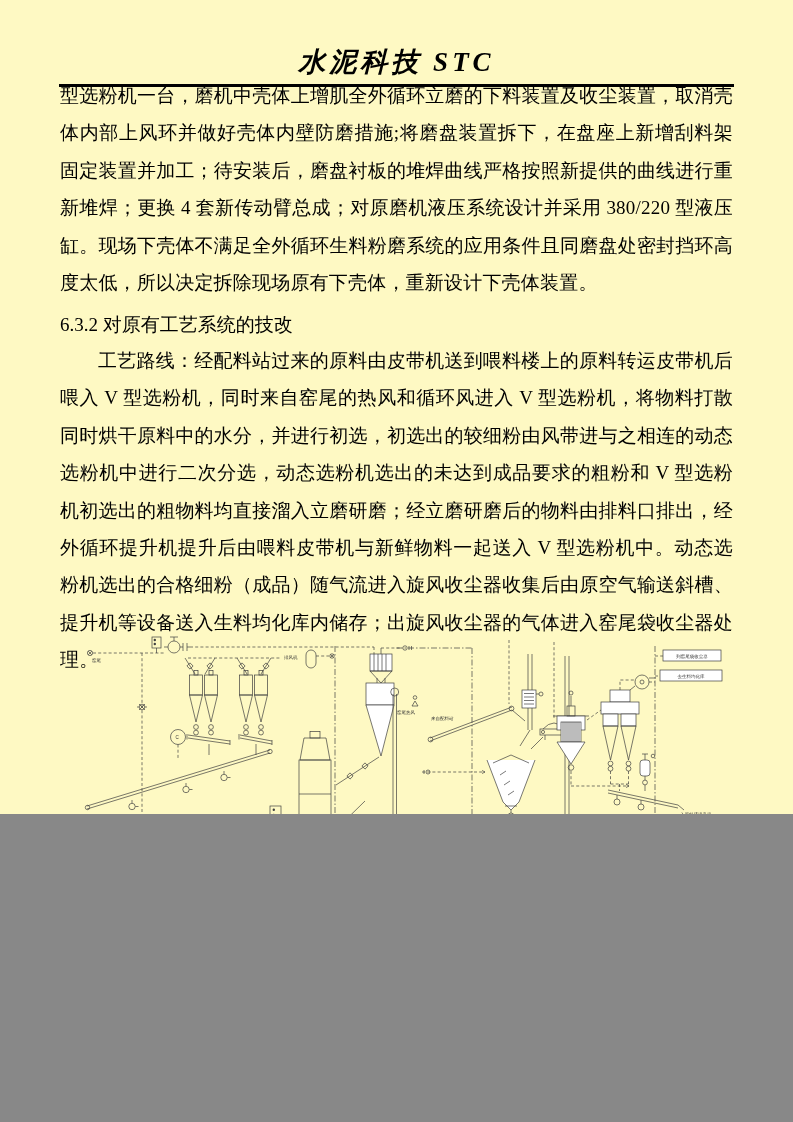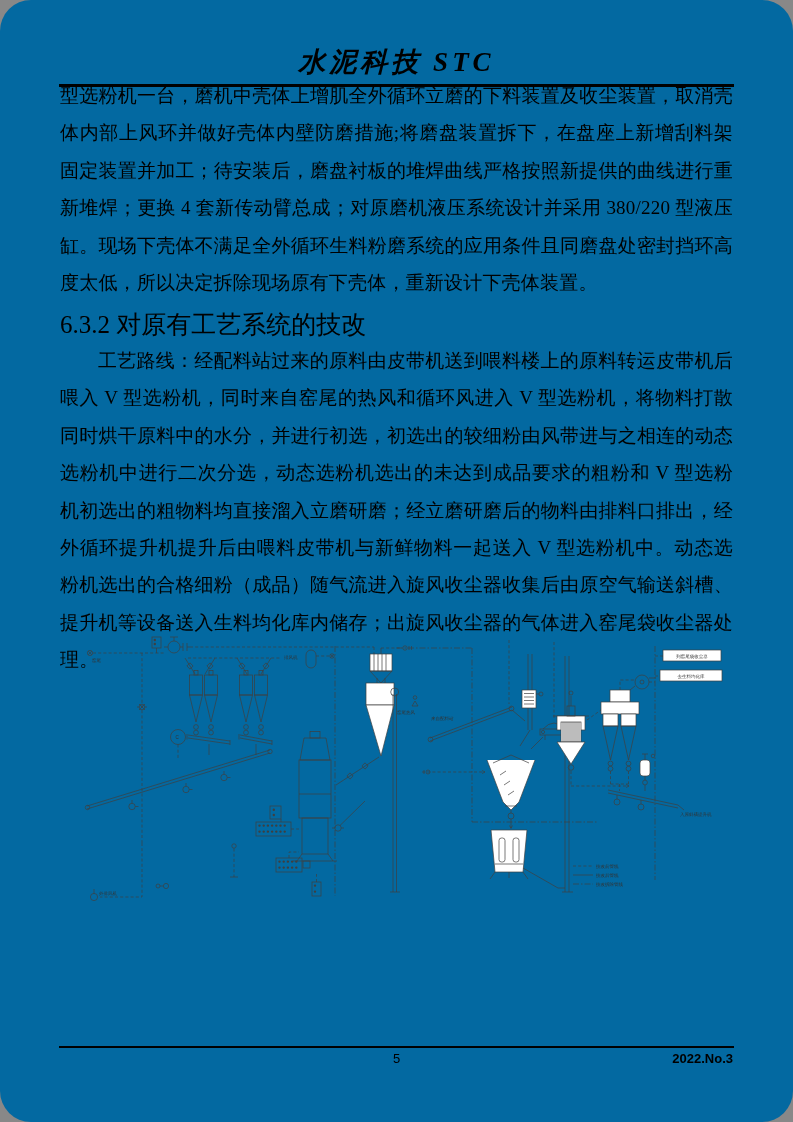--- a/index.html
+++ b/index.html
@@ -1,24 +1,24 @@
 <!DOCTYPE html>
 <html><head>
 <meta charset="utf-8">
 <style>
   html,body{margin:0;padding:0;background:#888;}
-  .page{position:relative;width:793px;height:1122px;background:#0369a1;overflow:hidden;
-        font-family:"Liberation Serif",serif;color:#000;border-radius:31px;}
+  .page{position:relative;width:793px;height:814px;background:#fef9c3;overflow:hidden;
+        font-family:"Liberation Serif",serif;color:#000;}
   .journal-title{position:absolute;top:44px;left:0;width:100%;text-align:center;
         font-size:27px;font-style:italic;font-weight:bold;letter-spacing:4px;}
   .header-rule{position:absolute;left:59px;top:84px;width:675px;height:3px;background:#000;}
   .para{position:absolute;left:60px;width:673px;font-size:19px;line-height:37.4px;
         text-align:justify;text-justify:inter-ideograph;letter-spacing:0.2px;}
   #para1{top:77px;}
-  .section-heading{position:absolute;left:60px;top:310px;font-size:25px;line-height:30px;}
+  .section-heading{position:absolute;left:60px;top:310px;font-size:19px;line-height:30px;}
   #para2{top:342px;text-indent:2em;}
   .figure{position:absolute;left:84px;top:634px;width:660px;height:272px;}
   .figure-caption{position:absolute;top:916px;left:0;width:100%;text-align:center;
         font-family:"Liberation Sans",sans-serif;font-weight:bold;font-size:15px;letter-spacing:1px;}
   .footer-rule{position:absolute;left:59px;top:1046px;width:675px;height:2px;background:#000;}
   .page-number{position:absolute;top:1051px;left:0;width:100%;text-align:center;
         font-family:"Liberation Sans",sans-serif;font-size:13px;}
   .issue-number{position:absolute;top:1051px;right:60px;
         font-family:"Liberation Sans",sans-serif;font-size:13px;font-weight:bold;}
   

